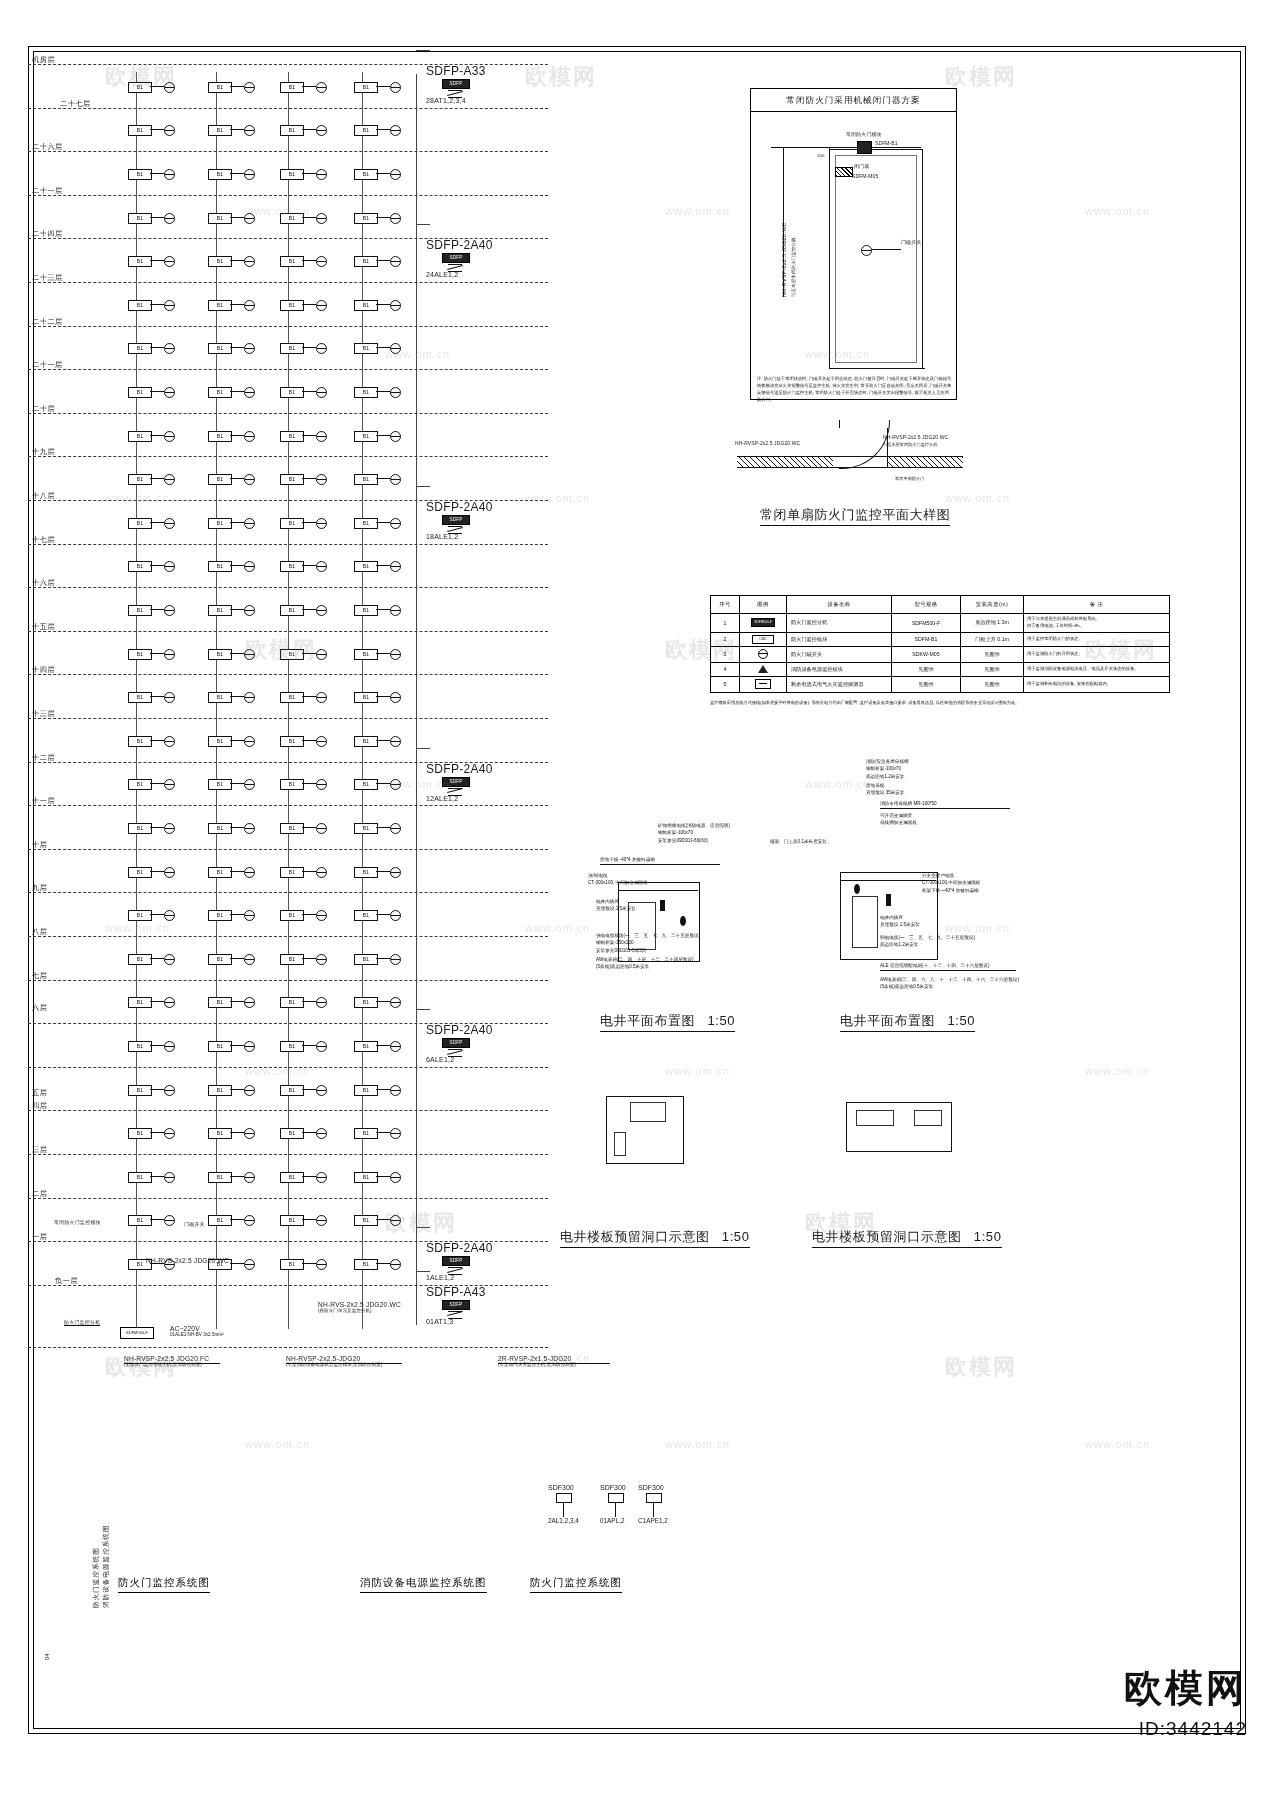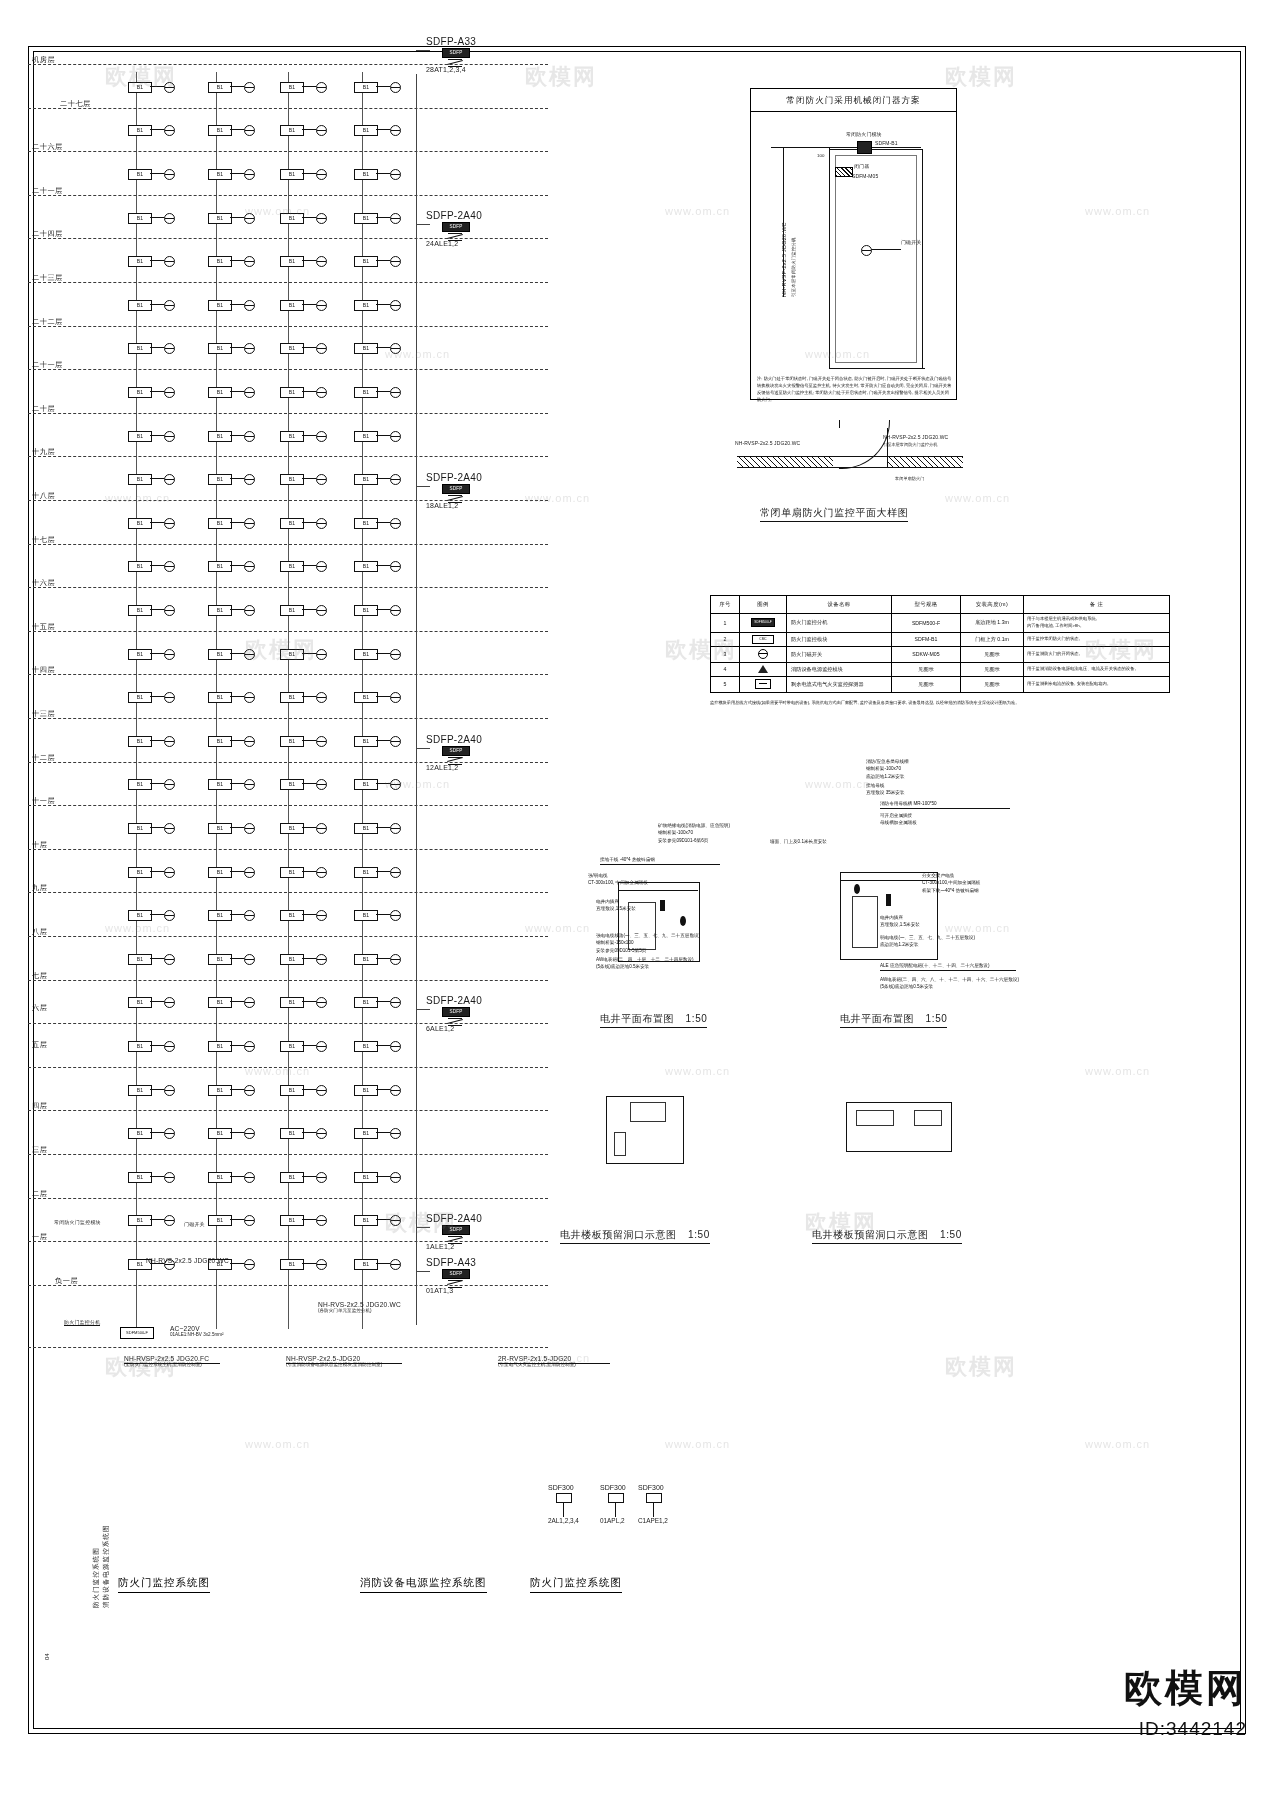--- a/index.html
+++ b/index.html
@@ -15,21 +15,21 @@
   .floorlabel{position:absolute;font-size:7.2px;letter-spacing:.5px;color:#111;white-space:nowrap;}
   .riserV{position:absolute;width:0;border-left:1px solid #555;}
   .dev{position:absolute;width:22px;height:9px;border:1px solid #111;background:#fff;
        font-size:5px;line-height:9px;text-align:center;letter-spacing:.3px;color:#111;}
   .magnet{position:absolute;width:9px;height:9px;border:1px solid #111;border-radius:50%;background:#fff;}
   .magnet:after{content:"";position:absolute;left:0;top:4px;width:9px;height:0;border-top:1px solid #111;}
   .hlink{position:absolute;height:0;border-top:1px solid #111;}
 
   
   .callout{position:absolute;width:96px;}
-  .callout .cname{font-size:10px;letter-spacing:.3px;white-space:nowrap;}
+  .callout .cname{font-size:12px;letter-spacing:.3px;white-space:nowrap;margin-top:28px;}
   .callout .cbox{width:26px;height:8px;border:1.2px solid #000;background:#222;color:#fff;
        font-size:4.6px;line-height:8px;text-align:center;margin:1px 0 0 16px;letter-spacing:.2px;}
   .callout .cglyph{width:14px;height:6px;margin:1px 0 0 22px;position:relative;}
   .callout .cglyph:before{content:"";position:absolute;left:0;top:0;width:14px;height:6px;
        border-top:1px solid #111;border-bottom:1px solid #111;}
   .callout .cglyph:after{content:"";position:absolute;left:-1px;top:2.5px;width:16px;height:0;
        border-top:1px solid #111;transform:rotate(-14deg);}
   .callout .ccirc{font-size:7px;letter-spacing:.2px;margin-top:1px;white-space:nowrap;}
   .feeder{position:absolute;width:0;border-left:1px solid #444;}
   .feedstub{position:absolute;height:0;border-top:1px solid #444;}
@@ -54,21 +54,21 @@
   .smalltext{position:absolute;font-size:5px;white-space:nowrap;letter-spacing:.1px;}
   .tinytext{position:absolute;font-size:4.2px;white-space:nowrap;letter-spacing:0;line-height:1.5;}
   .leadline{position:absolute;height:0;border-top:1px solid #111;}
   .leadvert{position:absolute;width:0;border-left:1px solid #111;}
   .modbox{position:absolute;border:1.2px solid #000;background:#fff;}
   .modbox.filled{background:#222;}
   .notes{position:absolute;font-size:4.3px;line-height:1.65;white-space:pre-line;letter-spacing:0;color:#111;}
 
   
   .hatch{position:absolute;background:repeating-linear-gradient(45deg,#111 0 0.6px,transparent 0.6px 4px);}
-  .plantitle{position:absolute;font-size:10px;letter-spacing:.6px;white-space:nowrap;}
+  .plantitle{position:absolute;font-size:13px;letter-spacing:.6px;white-space:nowrap;}
 
   
   #legend{position:absolute;left:710px;top:595px;width:460px;}
   #legend table{border-collapse:collapse;width:460px;}
   #legend th,#legend td{border:0.8px solid #000;font-size:5.2px;padding:2px 2px;
        text-align:center;vertical-align:middle;font-weight:normal;color:#111;}
   #legend th{font-size:5.4px;letter-spacing:.4px;height:13px;}
   #legend td.remark{text-align:left;padding-left:3px;font-size:4.3px;line-height:1.6;white-space:pre-line;}
   #legend td.namecol{text-align:left;padding-left:4px;}
   .legendnote{position:absolute;left:710px;top:700px;width:460px;font-size:4.2px;line-height:1.6;color:#111;}
@@ -419,21 +419,21 @@
       <div class="dev" style="left: 180px; top: 951.4px;">B1</div>
       <div class="hlink" style="left: 202px; top: 955.4px; width: 14px;"></div>
       <div class="magnet" style="left: 216px; top: 951.4px;"></div>
       <div class="dev" style="left: 252px; top: 951.4px;">B1</div>
       <div class="hlink" style="left: 274px; top: 955.4px; width: 14px;"></div>
       <div class="magnet" style="left: 288px; top: 951.4px;"></div>
       <div class="dev" style="left: 326px; top: 951.4px;">B1</div>
       <div class="hlink" style="left: 348px; top: 955.4px; width: 14px;"></div>
       <div class="magnet" style="left: 362px; top: 951.4px;"></div>
       <div class="floorline" style="top: 1020.8px; width: 520px;"></div>
-      <div class="floorlabel" style="left: 4px; top: 994px;">五层</div>
+      <div class="floorlabel" style="left: 4px; top: 1042px;">五层</div>
       <div class="dev" style="left: 100px; top: 995px;">B1</div>
       <div class="hlink" style="left: 122px; top: 999px; width: 14px;"></div>
       <div class="magnet" style="left: 136px; top: 995px;"></div>
       <div class="dev" style="left: 180px; top: 995px;">B1</div>
       <div class="hlink" style="left: 202px; top: 999px; width: 14px;"></div>
       <div class="magnet" style="left: 216px; top: 995px;"></div>
       <div class="dev" style="left: 252px; top: 995px;">B1</div>
       <div class="hlink" style="left: 274px; top: 999px; width: 14px;"></div>
       <div class="magnet" style="left: 288px; top: 995px;"></div>
       <div class="dev" style="left: 326px; top: 995px;">B1</div>

